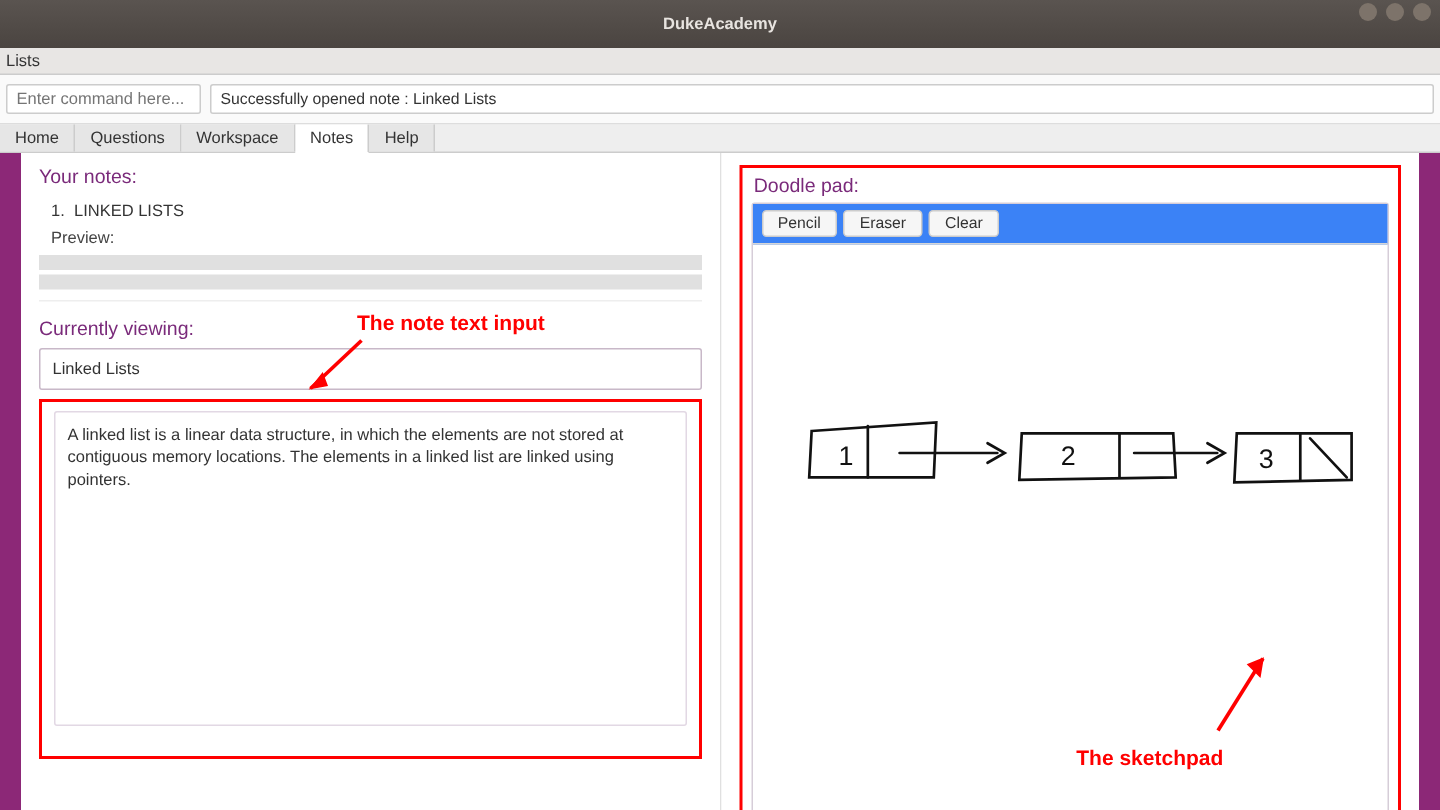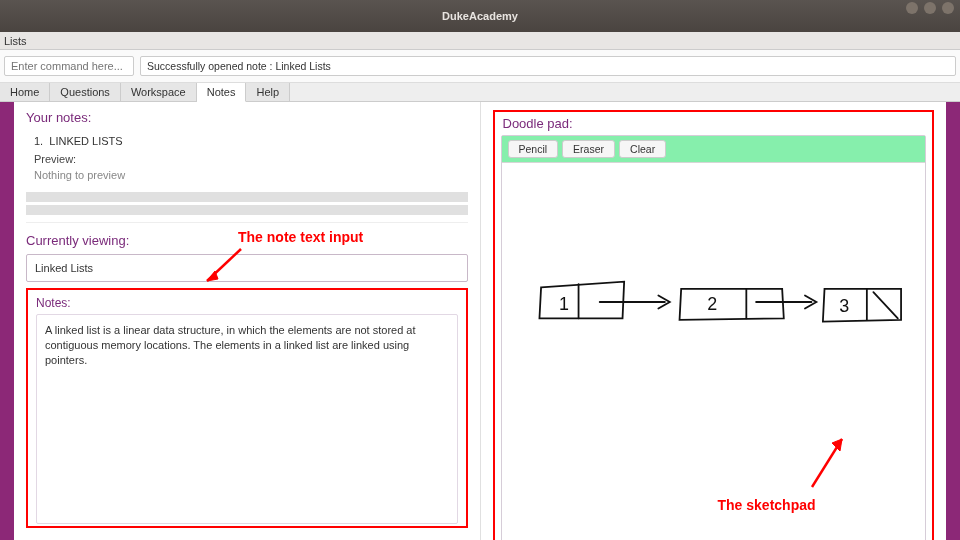--- a/index.html
+++ b/index.html
@@ -79,21 +79,21 @@
 .annotation {
   position: absolute; color: #ff0000; font-weight: 700; font-size: 14px;
 }
 .doodle-red { border: 2px solid #ff0000; padding: 4px 6px; height: 438px; position: relative; }
 .doodle-hdr { color: #7a2a7a; font-size: 13px; margin: 0 0 4px 2px; }
 .doodle-panel {
   border: 1px solid #d6cdd8; background: #fff; height: 408px; border-radius: 2px;
   display: flex; flex-direction: column;
 }
 .doodle-toolbar {
-  background: #86efac; border-bottom: 1px solid #d6d6d6; padding: 4px 6px;
+  background: #3b82f6; border-bottom: 1px solid #d6d6d6; padding: 4px 6px;
   display: flex; gap: 4px;
 }
 .doodle-btn {
   background: #f6f6f6; border: 1px solid #ccc; border-radius: 3px;
   padding: 2px 10px; font-size: 10.5px; color: #333; cursor: pointer;
 }
 .canvas { flex: 1; position: relative; }
 .arrow-red {
   position: absolute; stroke: #ff0000; fill: #ff0000;
 }
@@ -133,37 +133,35 @@
   <div class="purple-strip"></div>
 
   <div class="leftcol">
     <div class="section-title">Your notes:</div>
     <div class="notelist">
       <div class="item">
         <span>1.</span>&nbsp;
         <span>LINKED LISTS</span>
       </div>
       <div class="preview-lbl">Preview:</div>
-      <div class="preview-empty">Nothing to preview</div>
       <div class="scrollhint"></div>
       <div class="scrollhint"></div>
     </div>
 
     <div style="position:relative;">
       <div class="viewing-label">Currently viewing:</div>
       <div class="annotation" style="top:-4px; left:176px;margin-left:36px;">The note text input</div>
       <svg class="arrow-red" style="left:175px; top:14px;" width="50" height="40">
         <line x1="40" y1="2" x2="6" y2="34" stroke="#ff0000" stroke-width="2.5"></line>
         <polygon points="6,34 14,24 17,32"></polygon>
       </svg>
     </div>
     <div class="viewing-box">Linked Lists</div>
 
     <div class="red-callout">
-      <div class="notes-hdr">Notes:</div>
       <textarea class="notes-body" style="">A linked list is a linear data structure, in which the elements are not stored at contiguous memory locations. The elements in a linked list are linked using pointers.</textarea>
     </div>
   </div>
 
   <div class="rightcol">
     <div class="doodle-red">
       <div class="doodle-hdr">Doodle pad:</div>
       <div class="doodle-panel">
         <div class="doodle-toolbar">
           <button class="doodle-btn">Pencil</button>

